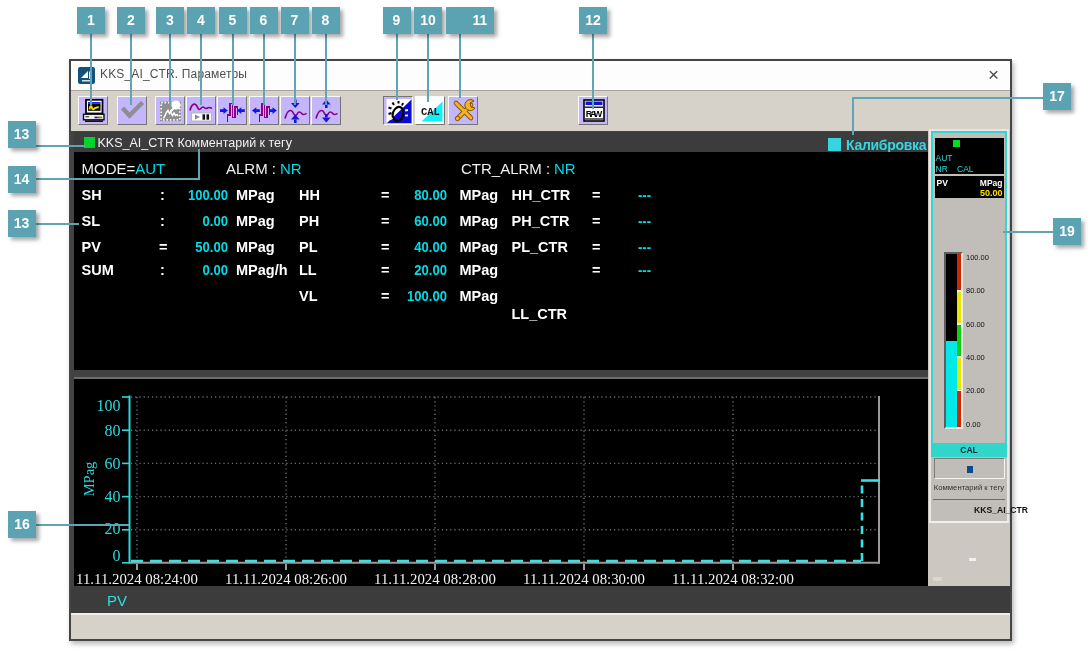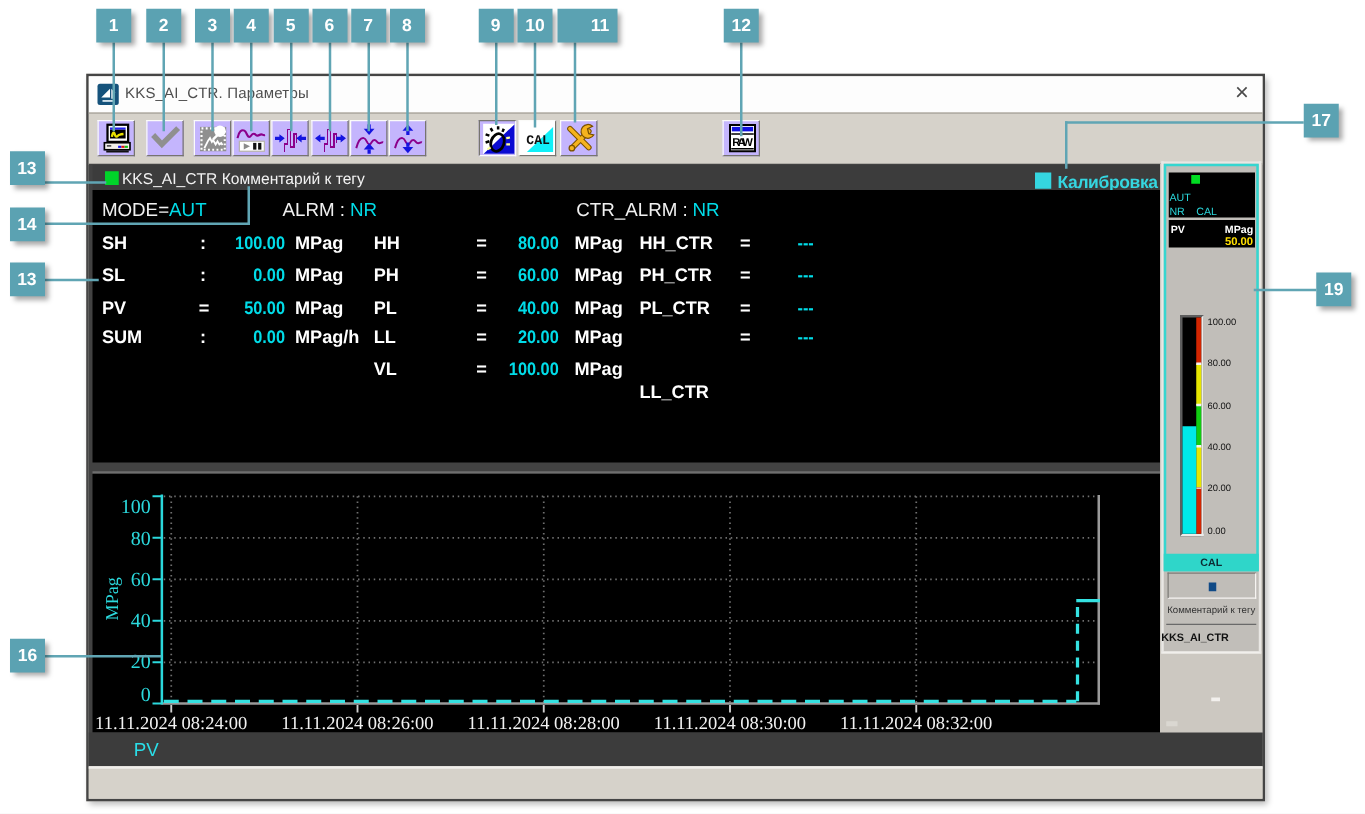--- a/index.html
+++ b/index.html
@@ -237,21 +237,21 @@
 <div class="abs" style="left:931px;top:443px;width:76px;height:14px;background:#2fd6c9;"></div>
 <div class="abs b" style="left:931px;top:444.5px;width:76px;text-align:center;font-size:8.5px;color:#0d2b33;">CAL</div>
 
 <div class="abs" style="left:934px;top:457.5px;width:71px;height:21.5px;background:#c0bdb8;
   border-top:1px solid #7d7b77;border-left:1px solid #7d7b77;
   border-bottom:1px solid #f6f4f1;border-right:1px solid #f6f4f1;box-sizing:border-box;"></div>
 <div class="abs" style="left:966.5px;top:466px;width:6.5px;height:6.5px;background:#104a86;"></div>
 
 <div class="abs" style="left:929px;top:482.5px;width:80px;text-align:center;font-size:7.7px;color:#333;">Комментарий к тегу</div>
 <div class="abs" style="left:933px;top:498.5px;width:72px;height:1px;background:#6a6a6a;"></div>
-<div class="abs b" style="left:929px;top:505px;width:80px;text-align:left;font-size:8.6px;letter-spacing:0px;color:#111;">KKS_AI_CTR</div>
+<div class="abs b" style="left:948px;top:505px;width:80px;text-align:right;font-size:8.6px;letter-spacing:0px;color:#111;">KKS_AI_CTR</div>
 
 <div class="abs" style="left:969px;top:558px;width:7px;height:2.5px;background:#f2f0ed;"></div>
 <div class="abs" style="left:933px;top:577px;width:9px;height:4px;background:#dad7d1;"></div>
 
 <div class="btn" style="left:77.5px;">
   <svg width="27" height="26" viewBox="0 0 27 26">
     <rect x="6" y="1.8" width="16.5" height="13.7" fill="#fdfdfd" stroke="#000" stroke-width="1.8"></rect>
     <rect x="8" y="4" width="12.5" height="1.8" fill="#2222ee"></rect>
     <rect x="8" y="5.8" width="12.5" height="7" fill="#000"></rect>
     <path d="M9.5 11.5 C10.3 7.2,11.3 7.6,11.8 9.4 C12.3 11.3,13.2 11.8,14.3 10.6 C15.3 9.6,16.3 9.9,17 9.4 L18.8 9.2" stroke="#e8e000" stroke-width="1.9" fill="none"></path>

